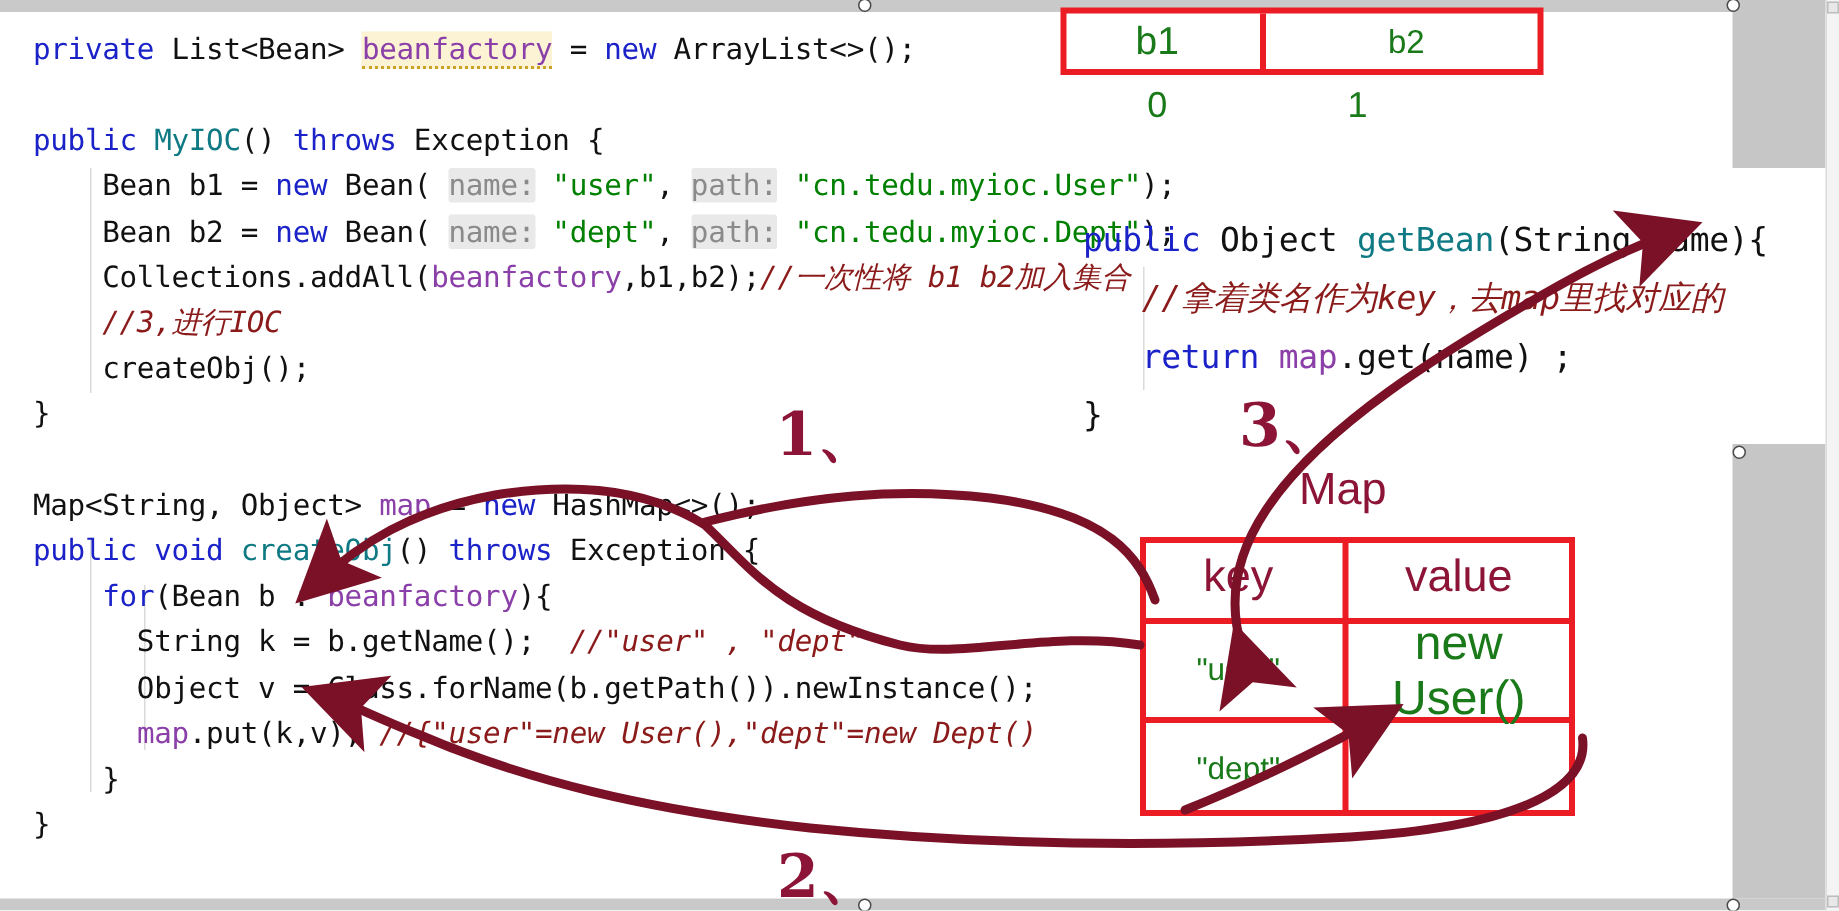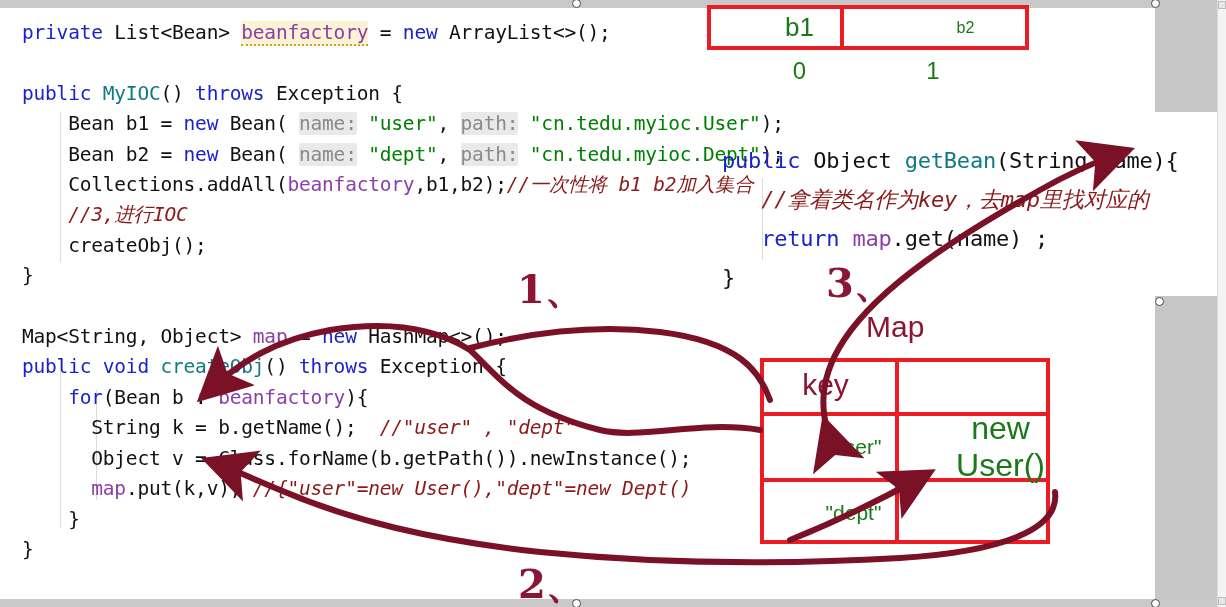--- a/index.html
+++ b/index.html
@@ -45,21 +45,21 @@
   .wavy{border-bottom:2px dotted #c9a227;}
 
   .guide{position:absolute;width:1px;background:#dadada;}
 
   
   .tbl{position:absolute;border:4px solid #ec1c24;box-sizing:border-box;background:transparent;}
   .tbl .vline{position:absolute;top:0;bottom:0;width:4px;background:#ec1c24;}
   .tbl .hline{position:absolute;left:0;right:0;height:4px;background:#ec1c24;}
   .cellx{position:absolute;display:flex;align-items:center;justify-content:center;text-align:center;}
 
-  .g-txt{color:#1a7a1a;font-family:"Liberation Sans",sans-serif;padding-left:28px;}
+  .g-txt{color:#1a7a1a;font-family:"Liberation Sans",sans-serif;}
   .d-txt{color:#8c1436;font-family:"Liberation Sans",sans-serif;}
 
   .ann{position:absolute;color:#8c1436;font-family:"DejaVu Serif","Liberation Serif",serif;font-weight:bold;}
   .maplabel{position:absolute;color:#8c1436;font-family:"Liberation Sans",sans-serif;font-size:30px;}
 
   svg.overlay{position:absolute;left:0;top:0;width:1226px;height:607px;pointer-events:none;}
 </style>
 </head>
 <body>
 
@@ -85,32 +85,33 @@
   <div class="guide" style="left:762px;top:178px;height:82px;"></div>
 
   <div class="code code-left" id="code-left"><span class="ln"><span class="kw">private </span><span class="plain">List&lt;Bean&gt; </span><span class="fld hl wavy">beanfactory</span><span class="plain"> = </span><span class="kw">new </span><span class="plain">ArrayList&lt;&gt;();</span></span><span class="ln"><span class="plain"> </span></span><span class="ln"><span class="kw">public </span><span class="typ">MyIOC</span><span class="plain">() </span><span class="kw">throws </span><span class="plain">Exception {</span></span><span class="ln"><span class="plain">    Bean b1 = </span><span class="kw">new </span><span class="plain">Bean( </span><span class="param">name:</span><span class="plain"> </span><span class="str">"user"</span><span class="plain">, </span><span class="param">path:</span><span class="plain"> </span><span class="str">"cn.tedu.myioc.User"</span><span class="plain">);</span></span><span class="ln"><span class="plain">    Bean b2 = </span><span class="kw">new </span><span class="plain">Bean( </span><span class="param">name:</span><span class="plain"> </span><span class="str">"dept"</span><span class="plain">, </span><span class="param">path:</span><span class="plain"> </span><span class="str">"cn.tedu.myioc.Dept"</span><span class="plain">);</span></span><span class="ln"><span class="plain">    Collections.</span><span class="plain">addAll</span><span class="plain">(</span><span class="fld">beanfactory</span><span class="plain">,b1,b2);</span><span class="cmt">//一次性将 b1 b2加入集合</span></span><span class="ln"><span class="cmt">    //3,进行IOC</span></span><span class="ln"><span class="plain">    createObj();</span></span><span class="ln"><span class="plain">}</span></span><span class="ln"><span class="plain"> </span></span><span class="ln"><span class="plain">Map&lt;String, Object&gt; </span><span class="fld">map</span><span class="plain"> = </span><span class="kw">new </span><span class="plain">HashMap&lt;&gt;();</span></span><span class="ln"><span class="kw">public void </span><span class="typ">createObj</span><span class="plain">() </span><span class="kw">throws </span><span class="plain">Exception {</span></span><span class="ln"><span class="plain">    </span><span class="kw">for</span><span class="plain">(Bean b : </span><span class="fld">beanfactory</span><span class="plain">){</span></span><span class="ln"><span class="plain">      String k = b.getName();  </span><span class="cmt">//"user" , "dept"</span></span><span class="ln"><span class="plain">      Object v = Class.</span><span class="plain">forName</span><span class="plain">(b.getPath()).newInstance();</span></span><span class="ln"><span class="plain">      </span><span class="fld">map</span><span class="plain">.put(k,v); </span><span class="cmt">//{"user"=new User(),"dept"=new Dept()</span></span><span class="ln"><span class="plain">    }</span></span><span class="ln"><span class="plain">}</span></span></div>
 
   <div class="code code-right" id="code-right"><span class="ln"><span class="kw">public </span><span class="plain">Object </span><span class="typ">getBean</span><span class="plain">(String name){</span></span><span class="ln"><span class="plain">   </span><span class="cmt">//拿着类名作为key，去map里找对应的</span></span><span class="ln"><span class="plain">   </span><span class="kw">return </span><span class="fld">map</span><span class="plain">.get(name) ;</span></span><span class="ln"><span class="plain">}</span></span></div>
 
   <div class="tbl" style="left:707px;top:5px;width:322px;height:45px;">
     <div class="vline" style="left:129px;"></div>
   </div>
   <div class="cellx g-txt" style="left:707px;top:5px;width:129px;height:45px;font-size:26px;">b1</div>
-  <div class="cellx g-txt" style="left:840px;top:5px;width:195px;height:45px;font-size:16px;">b2</div>
+  <div class="cellx g-txt" style="left:840px;top:5px;width:195px;height:45px;font-size:22px;">b2</div>
   <div class="cellx g-txt" style="left:707px;top:56px;width:129px;height:30px;font-size:24px;">0</div>
   <div class="cellx g-txt" style="left:840px;top:56px;width:130px;height:30px;font-size:24px;">1</div>
 
   <div class="maplabel" style="left:866px;top:310px;">Map</div>
 
   <div class="tbl" style="left:760px;top:358px;width:290px;height:186px;">
     <div class="vline" style="left:131px;"></div>
     <div class="hline" style="top:50px;"></div>
     <div class="hline" style="top:116px;"></div>
   </div>
   <div class="cellx d-txt" style="left:760px;top:358px;width:131px;height:54px;font-size:30px;">key</div>
+  <div class="cellx d-txt" style="left:895px;top:358px;width:155px;height:54px;font-size:30px;">value</div>
 
   <div class="cellx g-txt" style="left:760px;top:424px;width:131px;height:46px;font-size:21px;">"user"</div>
   <div class="cellx g-txt" style="left:895px;top:424px;width:155px;height:46px;font-size:32px;">new User()</div>
 
   <div class="cellx g-txt" style="left:760px;top:490px;width:131px;height:46px;font-size:21px;">"dept"</div>
 
   <div class="ann" style="left:517px;top:262px;font-size:40px;">1、</div>
   <div class="ann" style="left:518px;top:557px;font-size:40px;">2、</div>
   <div class="ann" style="left:826px;top:256px;font-size:40px;">3、</div>
 

